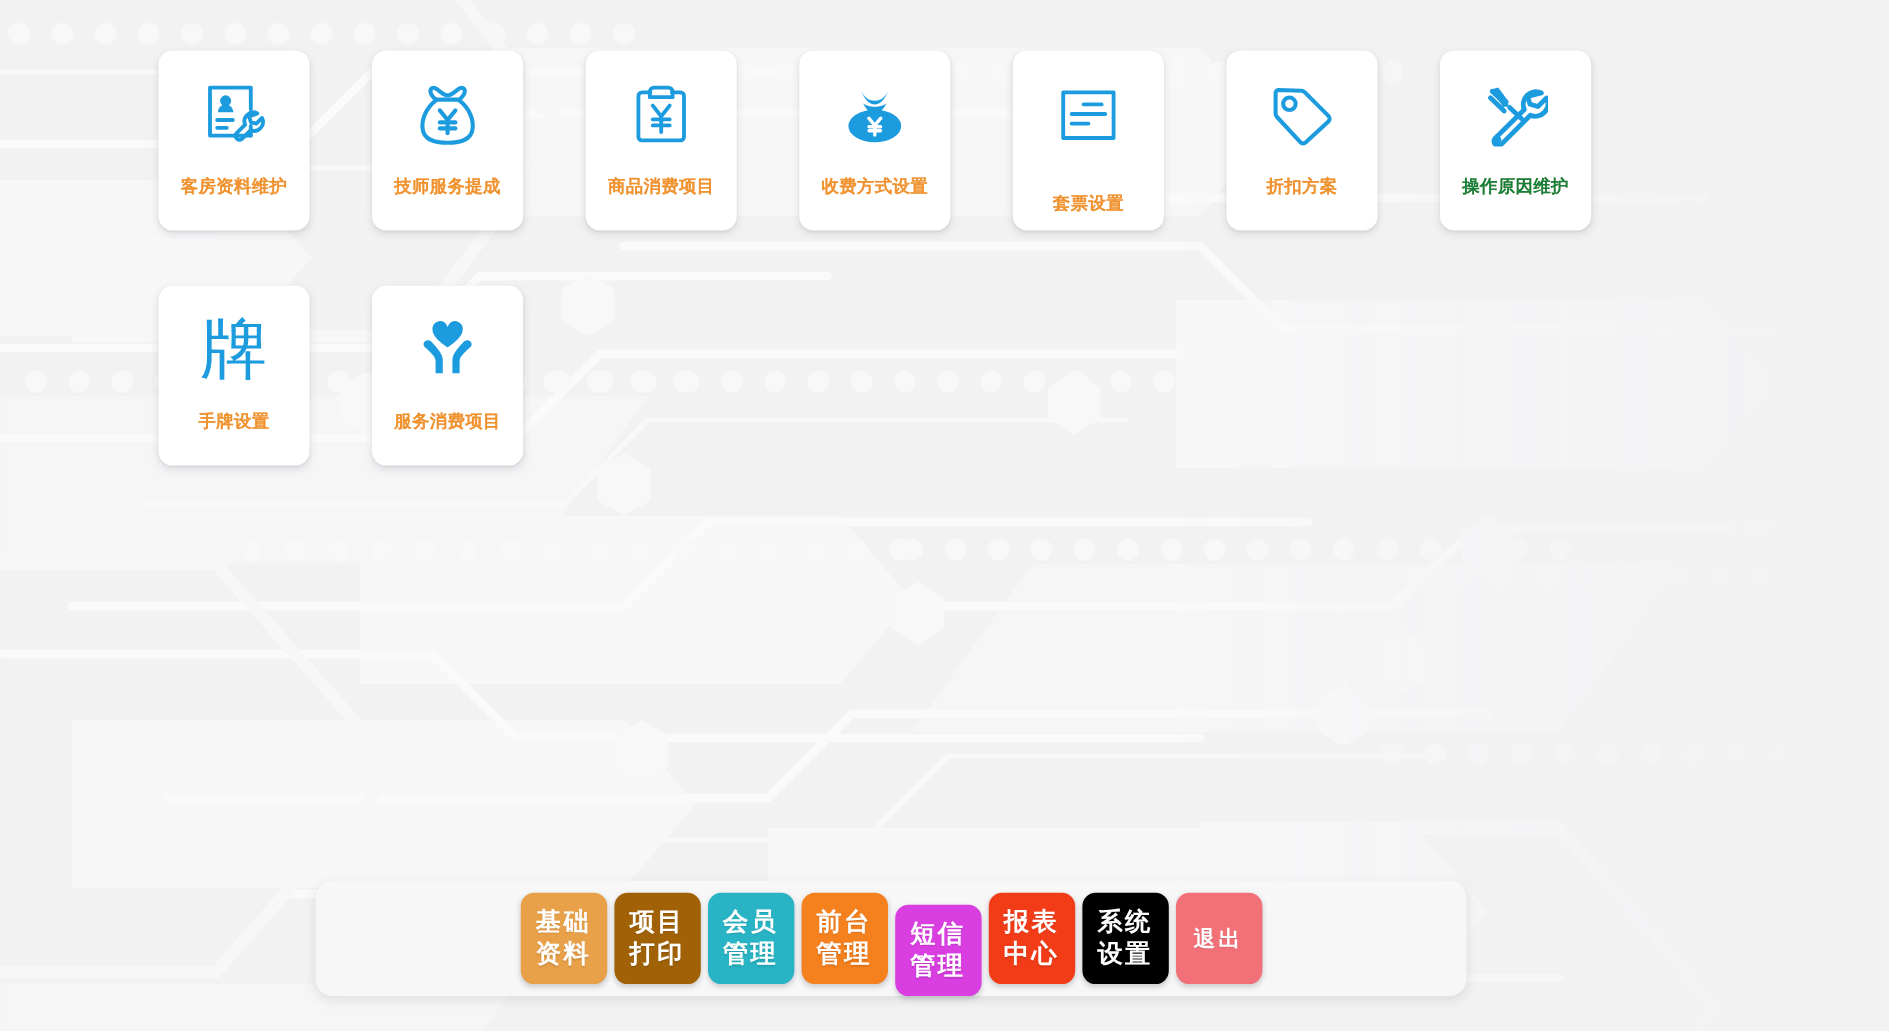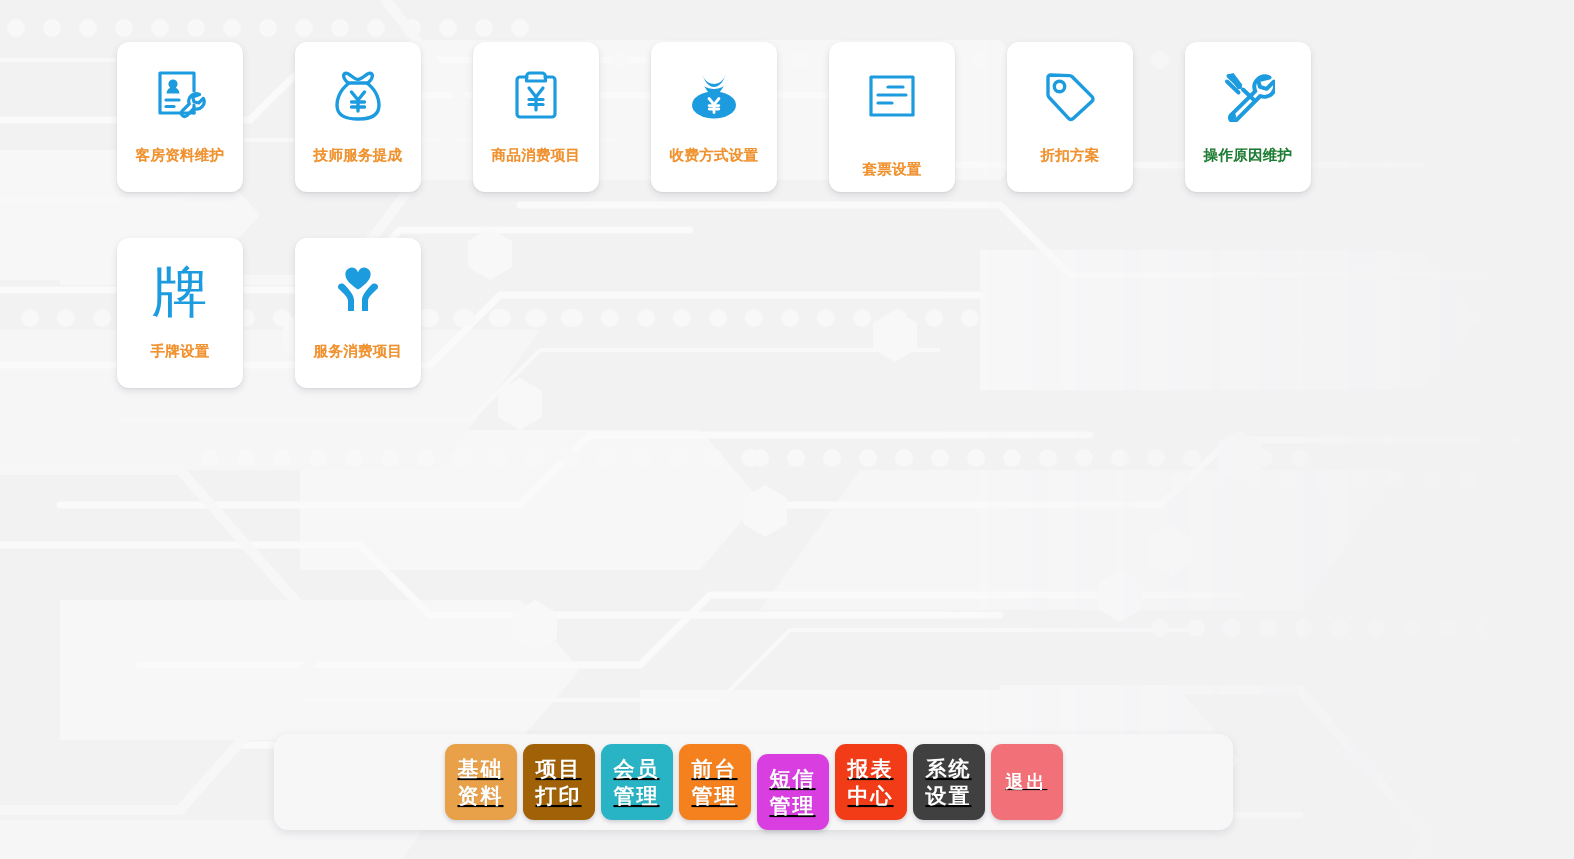--- a/index.html
+++ b/index.html
@@ -12,21 +12,21 @@
   }
   
   #bg-pattern{
     position:absolute;inset:0;
     width:1574px;height:859px;
     pointer-events:none;
   }
   
   #card-grid{
     position:absolute;
-    left:117px;top:42px;
+    left:132px;top:42px;
     width:1400px;
     display:flex;flex-wrap:wrap;
     align-content:flex-start;
   }
   .app-card{
     width:126px;height:150px;
     margin-right:52px;margin-bottom:46px;
     background:#ffffff;
     border-radius:12px;
     box-shadow:0 3px 7px rgba(120,125,135,.20), 0 1px 2px rgba(120,125,135,.12);
@@ -54,26 +54,26 @@
     font-size:14.5px;
     font-weight:bold;
     color:#f0922f;
     letter-spacing:.3px;
     white-space:nowrap;
     text-shadow:0 0 .4px rgba(240,146,47,.5);
   }
   
   #bottom-toolbar{
     position:absolute;
-    left:274px;top:734px;
+    left:263px;top:734px;
     width:959px;height:96px;
     background:#f7f7f8;
     border-radius:14px;
     box-shadow:0 3px 9px rgba(130,135,145,.20);
-    display:flex;align-items:center;justify-content:center;text-decoration:underline;
+    display:flex;align-items:center;justify-content:center;
   }
   .tb-btn{
     width:72px;height:76px;
     margin:0 3px;
     border-radius:11px;
     border:none;
     display:flex;flex-direction:column;
     align-items:center;justify-content:center;
     color:#ffffff;
     font-family:"Liberation Sans","DejaVu Sans",sans-serif;
@@ -338,21 +338,21 @@
   <button class="tb-btn" style="background: rgb(216, 62, 224); margin-top: 20px;">
     <span>短信</span>
     <span>管理</span>
   </button>
 
   <button class="tb-btn" style="background: rgb(242, 60, 24);">
     <span>报表</span>
     <span>中心</span>
   </button>
 
-  <button class="tb-btn" style="background: #404040;">
+  <button class="tb-btn" style="background: #000000;">
     <span>系统</span>
     <span>设置</span>
   </button>
 
   <button class="tb-btn single" style="background: rgb(242, 113, 121);">
     <span>退出</span>
   </button>
 
 </div>
 

